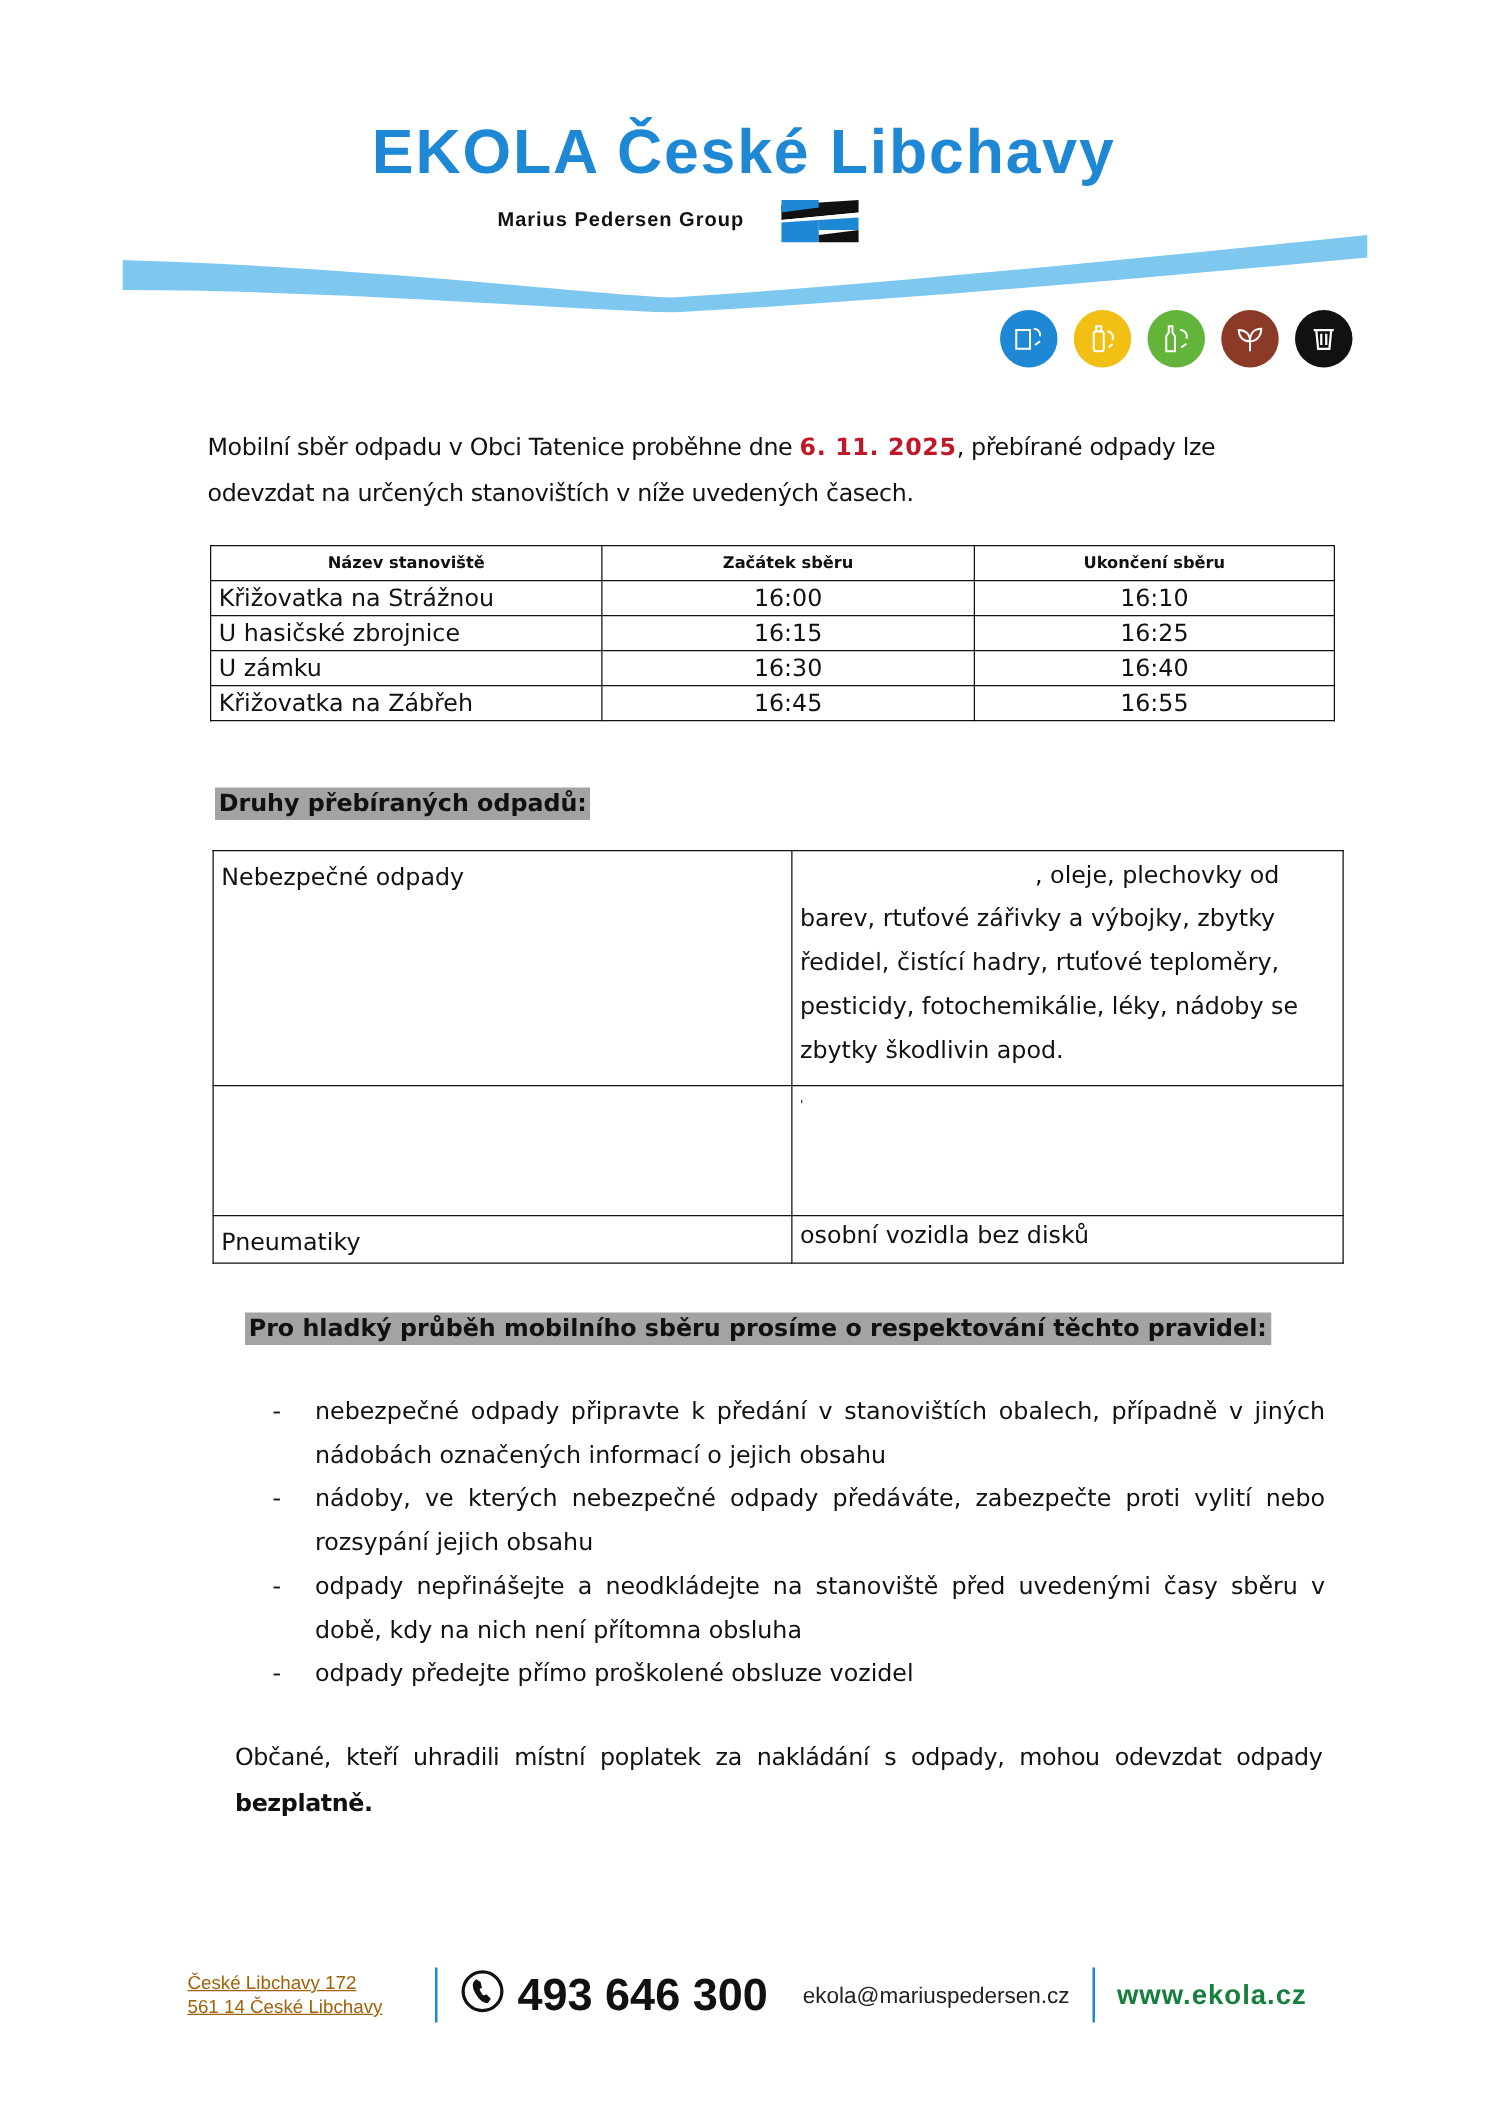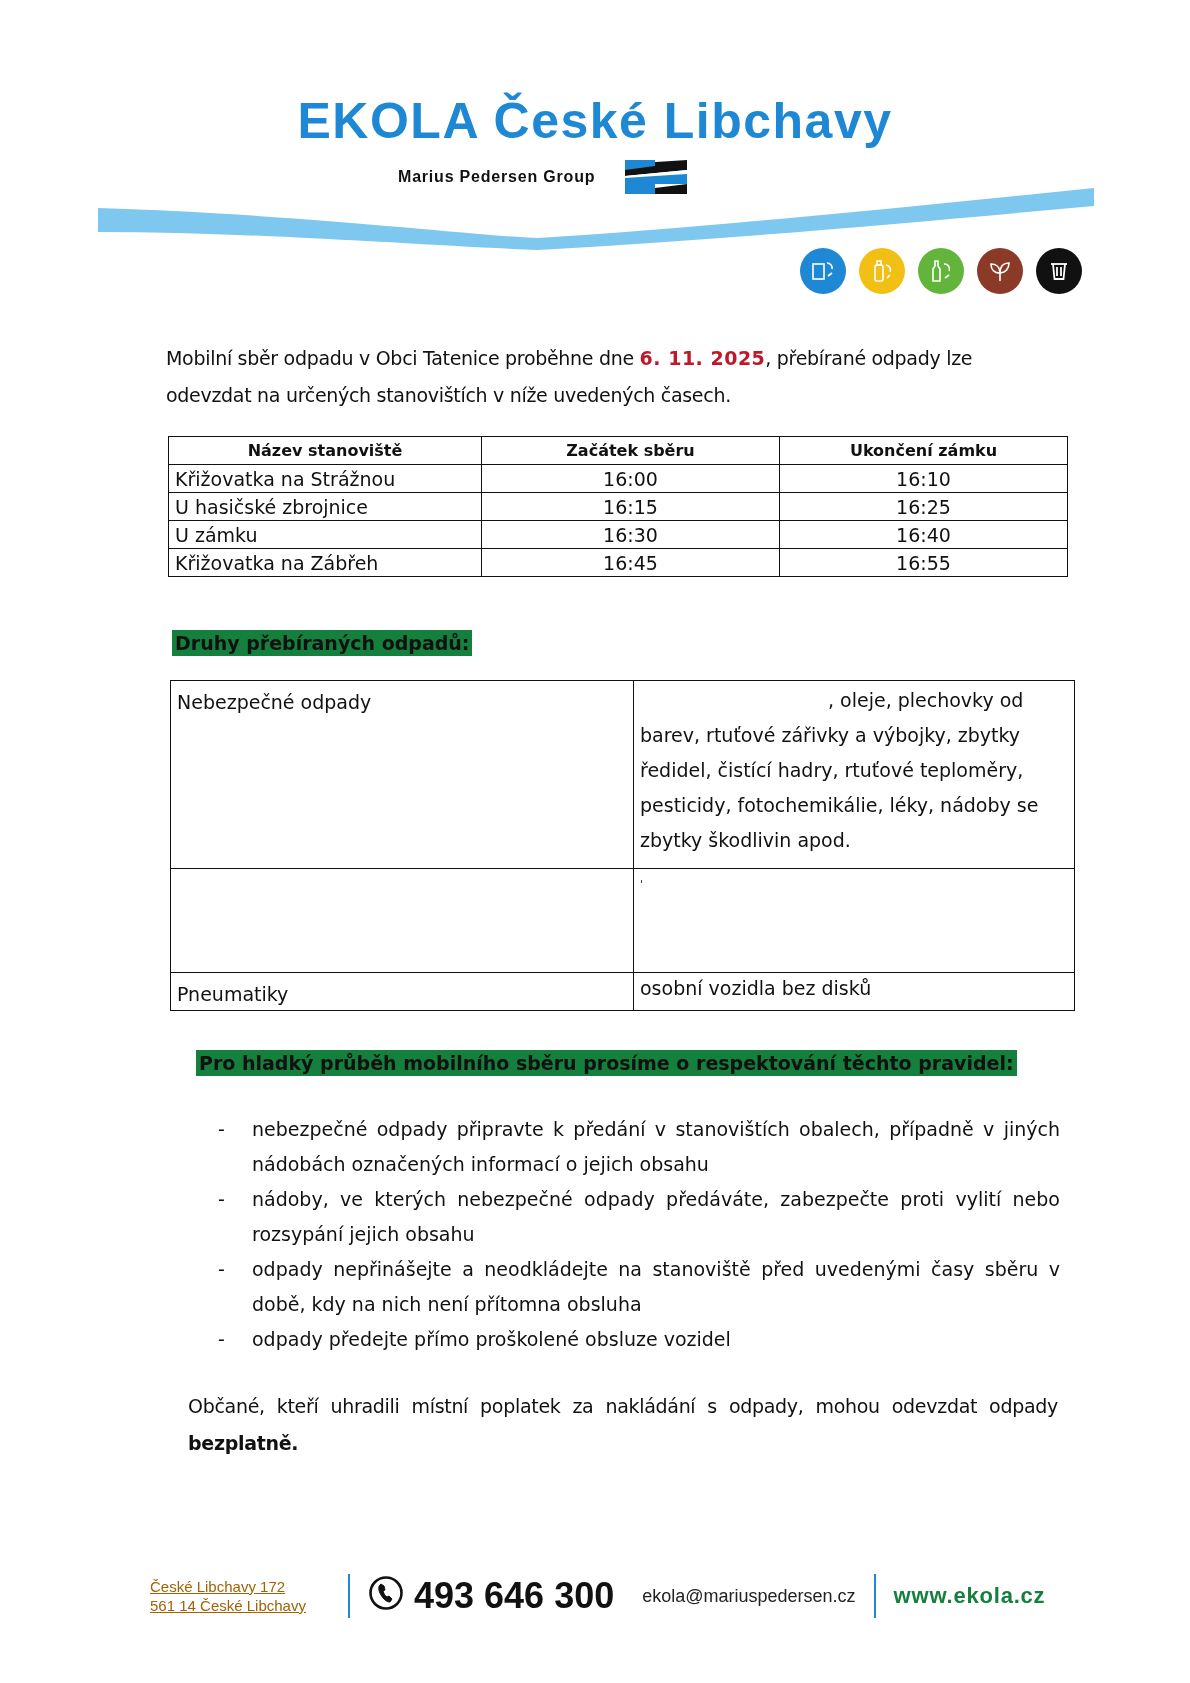--- a/index.html
+++ b/index.html
@@ -12,24 +12,24 @@
   .wave { left:98px; top:180px; width:996px; height:70px; }
   .icons { left:800px; top:248px; display:flex; gap:13px; }
   .circ { width:46px; height:46px; border-radius:50%; display:flex; align-items:center; justify-content:center; }
   .circ svg { width:28px; height:28px; }
   .para { font-family:"DejaVu Sans", sans-serif; font-size:19px; line-height:37px; letter-spacing:-0.3px; }
   .intro { left:166px; top:340px; width:870px; }
   .red { color:#c0182a; font-weight:bold; letter-spacing:0.5px; }
   table { border-collapse:collapse; }
   .sched { left:168px; top:436px; width:900px; font-size:19px; }
   .sched td, .sched th { border:1.5px solid #111; padding:0 6px; height:27px; line-height:26px; }
-  .sched th { font-weight:bold; font-size:16px; text-align:center; }
+  .sched th { font-weight:bold; font-size:13px; text-align:center; }
   .sched td.c { text-align:center; }
   .sched td.l { text-align:left; }
-  .hl { background:#15803d; font-weight:bold; padding:2px 3px; }
+  .hl { background:#a3a3a3; font-weight:bold; padding:2px 3px; }
   .h-druhy { left:172px; top:632px; font-size:19px; }
   .waste { left:170px; top:680px; width:905px; font-size:19px; }
   .waste td { border:1.5px solid #111; vertical-align:top; padding:10px 6px; }
   .waste td.wl { width:450px; }
   .waste .desc { line-height:35px; }
   .h-rules { left:196px; top:1052px; font-size:19px; }
   .rules { left:210px; top:1112px; width:850px; list-style:none; margin:0; padding:0; }
   .rules li { position:relative; padding-left:42px; font-size:19px; line-height:35px; margin-bottom:0; text-align:justify; }
   .rules li .dash { position:absolute; left:8px; top:0; }
   .citizens { left:188px; top:1388px; width:870px; text-align:justify; }
@@ -105,21 +105,21 @@
 
 <div class="abs para intro">
   <span>Mobilní sběr odpadu v Obci Tatenice proběhne dne </span><span class="red">6. 11. 2025</span><span>, přebírané odpady lze odevzdat na určených stanovištích v níže uvedených časech.</span>
 </div>
 
 <table class="abs sched">
   <tbody>
       <tr>
     <th style="width:300px">Název stanoviště</th>
     <th style="width:285px">Začátek sběru</th>
-    <th>Ukončení zámku</th>
+    <th>Ukončení sběru</th>
   </tr>
   <tr>
     <td class="l">Křižovatka na Strážnou</td>
     <td class="c">16:00</td>
     <td class="c">16:10</td>
   </tr>
   <tr>
     <td class="l">U hasičské zbrojnice</td>
     <td class="c">16:15</td>
     <td class="c">16:25</td>

